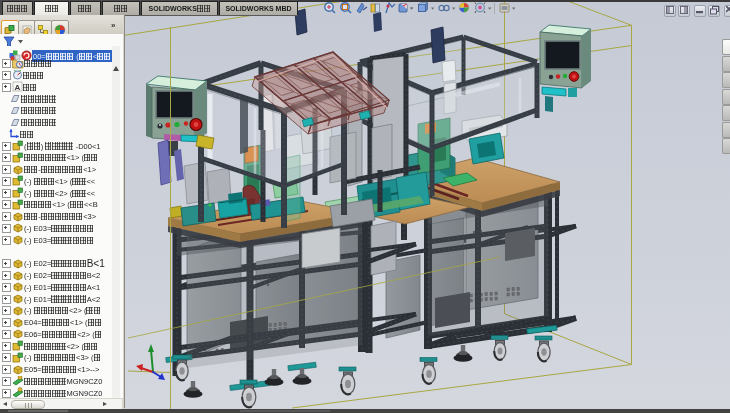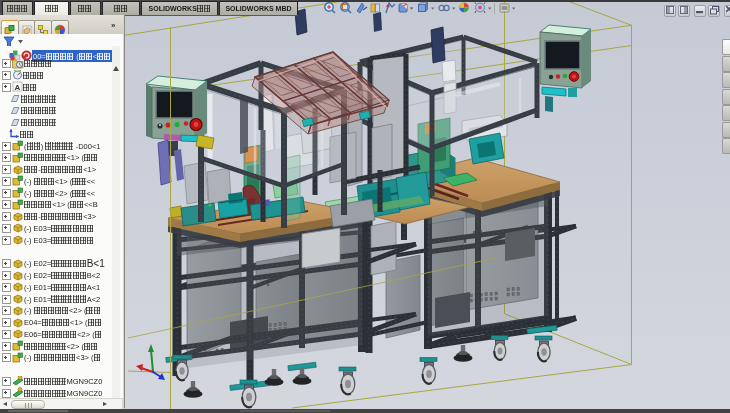--- a/index.html
+++ b/index.html
@@ -972,20 +972,34 @@
           <span style="font-size:7.5px;color:#1c1c1c;vertical-align:middle">(-)&nbsp;</span>
           <span class="cj" style="width:6.2px;height:7.2px;margin-right:0.9px"></span>
           <span class="cj" style="width:6.2px;height:7.2px;margin-right:0.9px"></span>
           <span class="cj" style="width:6.2px;height:7.2px;margin-right:0.9px"></span>
           <span class="cj" style="width:6.2px;height:7.2px;margin-right:0.9px"></span>
           <span class="cj" style="width:6.2px;height:7.2px;margin-right:0.9px"></span>
           <span class="cj" style="width:6.2px;height:7.2px;margin-right:0.9px"></span>
           <span style="font-size:7.5px;color:#1c1c1c;vertical-align:middle">&lt;3&gt; (</span>
           <span class="cj" style="width:6.2px;height:7.2px;margin-right:0.9px"></span>
         </div>
+        <div class="trow" style="top:317.79px">
+          <span class="exp"></span>
+          <span class="ic"><svg width="12" height="11" viewBox="0 0 12 11">
+              <path d="M2,4 L6,2 L10,4 L10,8 L6,10 L2,8 Z" fill="#ddb838" stroke="#8a6a00" stroke-width="0.7"></path>
+              <path d="M2,4 L6,6 L10,4 M6,6 L6,10" fill="none" stroke="#8a6a00" stroke-width="0.6"></path>
+            </svg></span>
+          <span style="font-size:7.5px;color:#1c1c1c;vertical-align:middle">E05=</span>
+          <span class="cj" style="width:6.2px;height:7.2px;margin-right:0.9px"></span>
+          <span class="cj" style="width:6.2px;height:7.2px;margin-right:0.9px"></span>
+          <span class="cj" style="width:6.2px;height:7.2px;margin-right:0.9px"></span>
+          <span class="cj" style="width:6.2px;height:7.2px;margin-right:0.9px"></span>
+          <span class="cj" style="width:6.2px;height:7.2px;margin-right:0.9px"></span>
+          <span style="font-size:7.5px;color:#1c1c1c;vertical-align:middle">&lt;1&gt;--&gt;</span>
+        </div>
         <div class="trow" style="top:329.56px">
           <span class="exp"></span>
           <span class="ic"><svg width="12" height="11" viewBox="0 0 12 11">
               <path d="M1,8 L8,3 L11,5 L4,10 Z" fill="#3aae4a" stroke="#1a6a2a" stroke-width="0.7"></path>
               <circle cx="8" cy="2.5" r="2" fill="#ddb838" stroke="#8a6a00" stroke-width="0.6"></circle>
             </svg></span>
           <span class="cj" style="width:6.2px;height:7.2px;margin-right:0.9px"></span>
           <span class="cj" style="width:6.2px;height:7.2px;margin-right:0.9px"></span>
           <span class="cj" style="width:6.2px;height:7.2px;margin-right:0.9px"></span>
           <span class="cj" style="width:6.2px;height:7.2px;margin-right:0.9px"></span>

